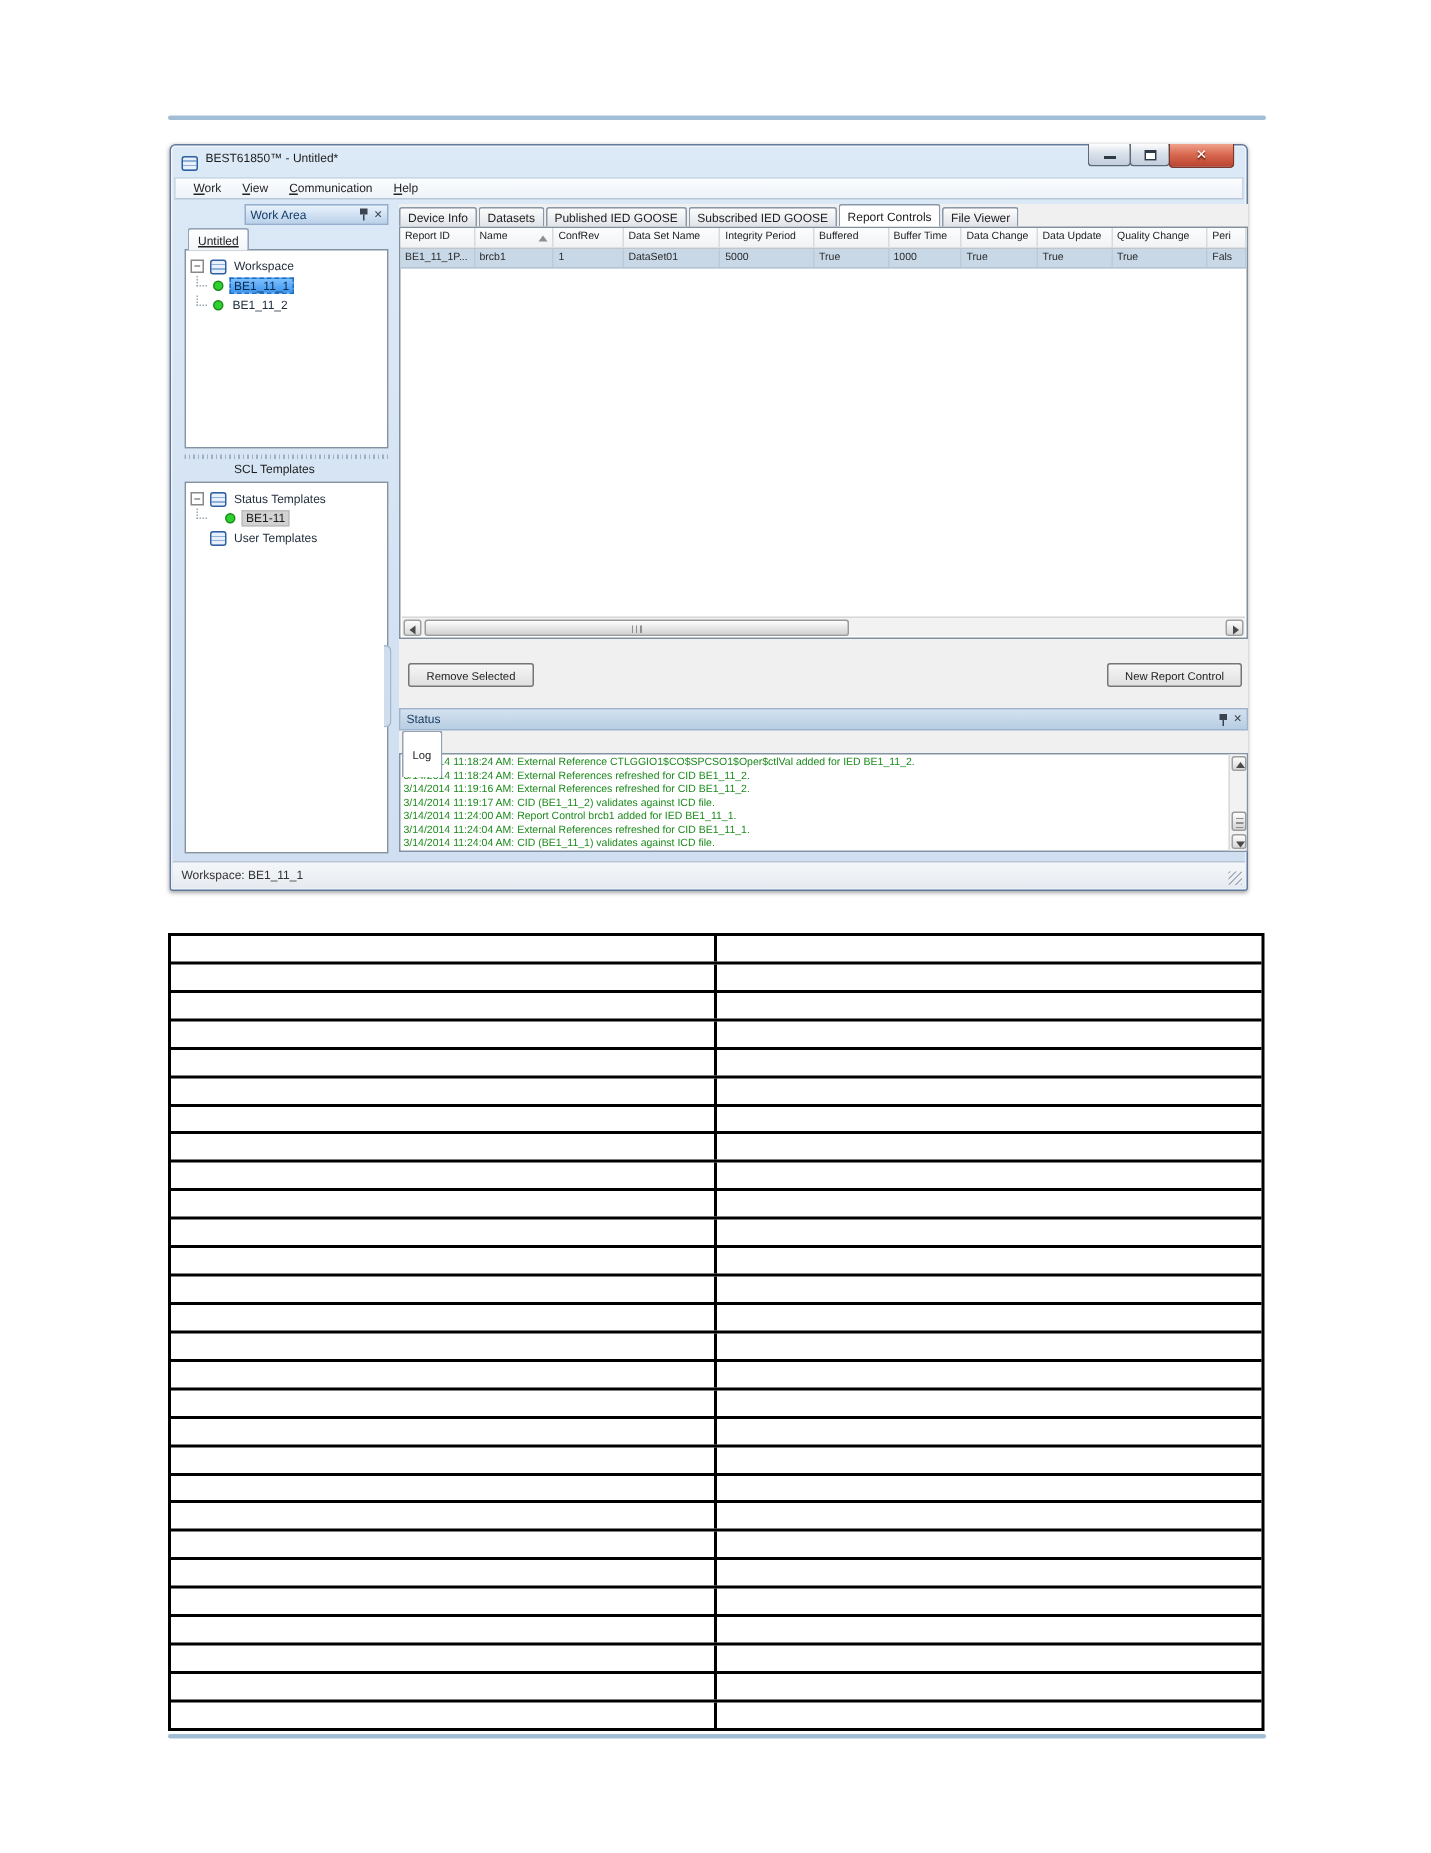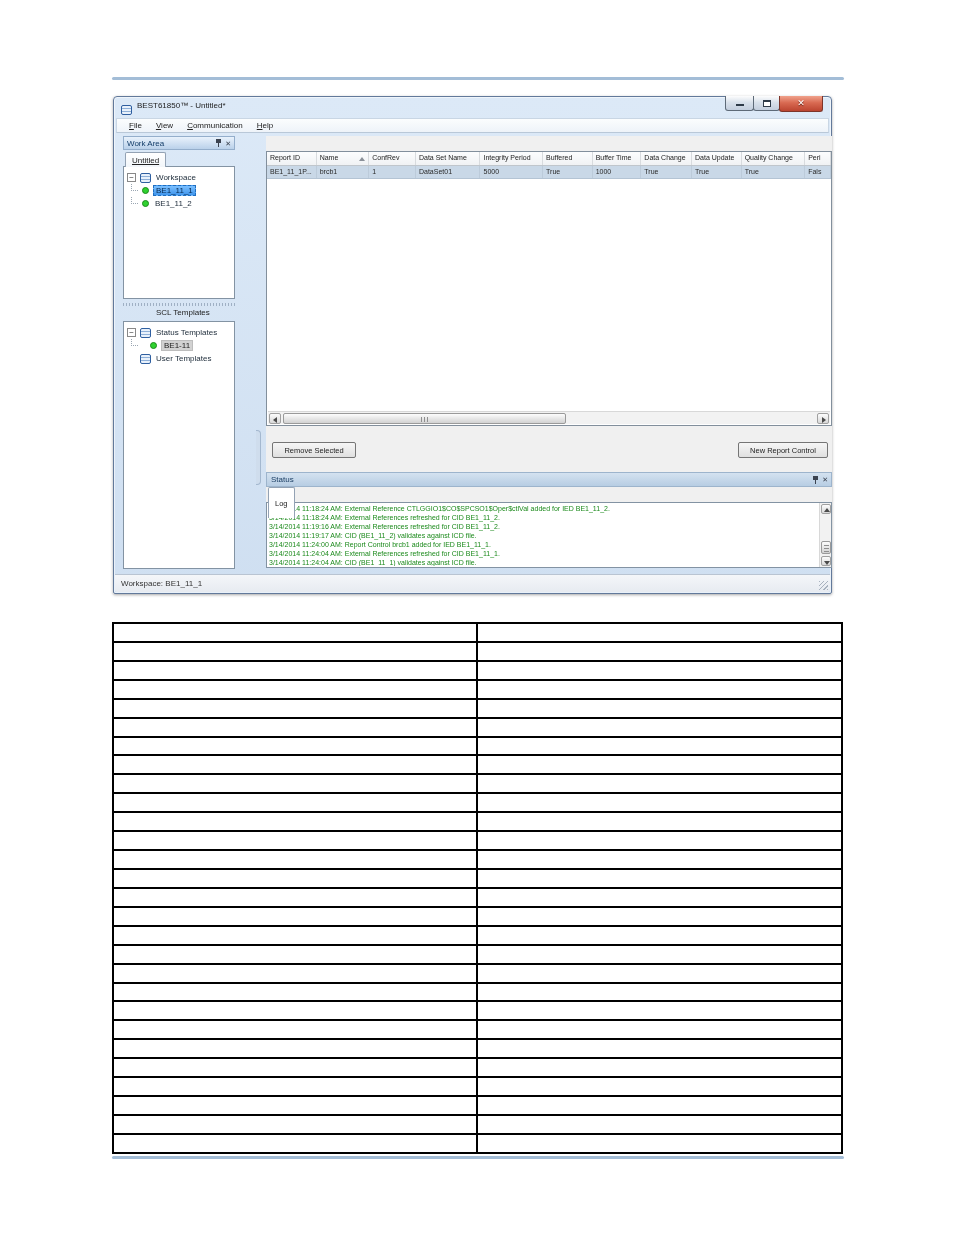--- a/index.html
+++ b/index.html
@@ -30,21 +30,21 @@
   .glyph-min { position:absolute; left:50%; bottom:4px; width:8px; height:2px; margin-left:-4px; background:#2e3a48; }
   .glyph-max { position:absolute; left:50%; top:4px; width:8px; height:7px; margin-left:-4px; border:1px solid #2e3a48; border-top-width:2px; background:#fff; }
   .glyph-close { position:absolute; left:0; right:0; top:2px; text-align:center; font-size:9px; font-weight:bold; color:#fff; text-shadow:0 1px 1px #5a180e; }
 
   .menubar { position:absolute; left:2px; top:21px; right:2px; height:15px; background:linear-gradient(#fbfdfe,#eef3f9);
              border:1px solid #c9d6e4; border-bottom-color:#b9c8d8; padding-left:6px; display:flex; align-items:center; gap:2px; }
   .menu-item { display:inline-block; font-size:8px; color:#222; padding:1px 6px; }
   .menu-item::first-letter { text-decoration:underline; }
 
   
-  .leftdock { position:absolute; left:9px; top:39px; width:112px; bottom:21px; }
+  .leftdock { position:absolute; left:9px; top:39px; width:136px; bottom:21px;padding-left:40px; }
   .panelhdr { height:14px; background:linear-gradient(#e9f2fc,#bad1ea); border:1px solid #94aecb;
               font-size:8px; color:#123c68; display:flex; align-items:center; padding:0 3px; position:relative; }
   .hdr-icons { position:absolute; right:3px; top:0; bottom:0; display:flex; align-items:center; gap:4px; }
   .pin-icon { display:inline-block; width:5px; height:8px; position:relative; }
   .pin-icon::before { content:""; position:absolute; left:0; top:0; width:5px; height:4px; background:#3b4350; }
   .pin-icon::after { content:""; position:absolute; left:2px; top:4px; width:1px; height:4px; background:#3b4350; }
   .x-icon { font-size:7px; font-weight:bold; color:#3b4350; line-height:1; }
 
   .doc-tab { position:absolute; top:16px; left:2px; height:15px; padding:0 6px; background:linear-gradient(#ffffff,#f2f6fa);
              border:1px solid #93a2b4; border-bottom:none; border-radius:2px 2px 0 0; font-size:8px; color:#222;
@@ -148,21 +148,21 @@
         <div class="wbtn max">
             <span class="glyph-max"></span>
           </div>
         <div class="wbtn close">
             <span class="glyph-close">✕</span>
           </div>
       </div>
     </div>
 
     <div class="menubar">
-        <div class="menu-item" style="display: inline-block;">File</div>
+        <div class="menu-item" style="display: inline-block;">Work</div>
         <div class="menu-item" style="display: inline-block;">View</div>
         <div class="menu-item" style="display: inline-block;">Communication</div>
         <div class="menu-item" style="display: inline-block;">Help</div>
       </div>
 
     <div class="leftdock">
       <div class="panelhdr">
         <span>Work Area</span>
         <span class="hdr-icons">
           <span class="pin-icon"></span>
@@ -214,20 +214,28 @@
           <span style="width:16px"></span>
           <span class="stack-icon tree-icon"></span>
           <span class="tlabel">User Templates</span>
         </div>
       </div>
     </div>
 
     <div class="dock-grip"></div>
 
     <div class="main">
+      <div class="tabstrip">
+          <div class="tab">Device Info</div>
+          <div class="tab">Datasets</div>
+          <div class="tab">Published IED GOOSE</div>
+          <div class="tab">Subscribed IED GOOSE</div>
+          <div class="tab active">Report Controls</div>
+          <div class="tab">File Viewer</div>
+        </div>
 
       <div class="gridpanel">
         <div class="gridhdr">
             <div class="hcell" style="width: 50px;">Report ID</div>
             <div class="hcell" style="width: 53px;">Name<span class="sort-asc"></span></div>
             <div class="hcell" style="width: 47px;">ConfRev</div>
             <div class="hcell" style="width: 65px;">Data Set Name</div>
             <div class="hcell" style="width: 63px;">Integrity Period</div>
             <div class="hcell" style="width: 50px;">Buffered</div>
             <div class="hcell" style="width: 49px;">Buffer Time</div>

